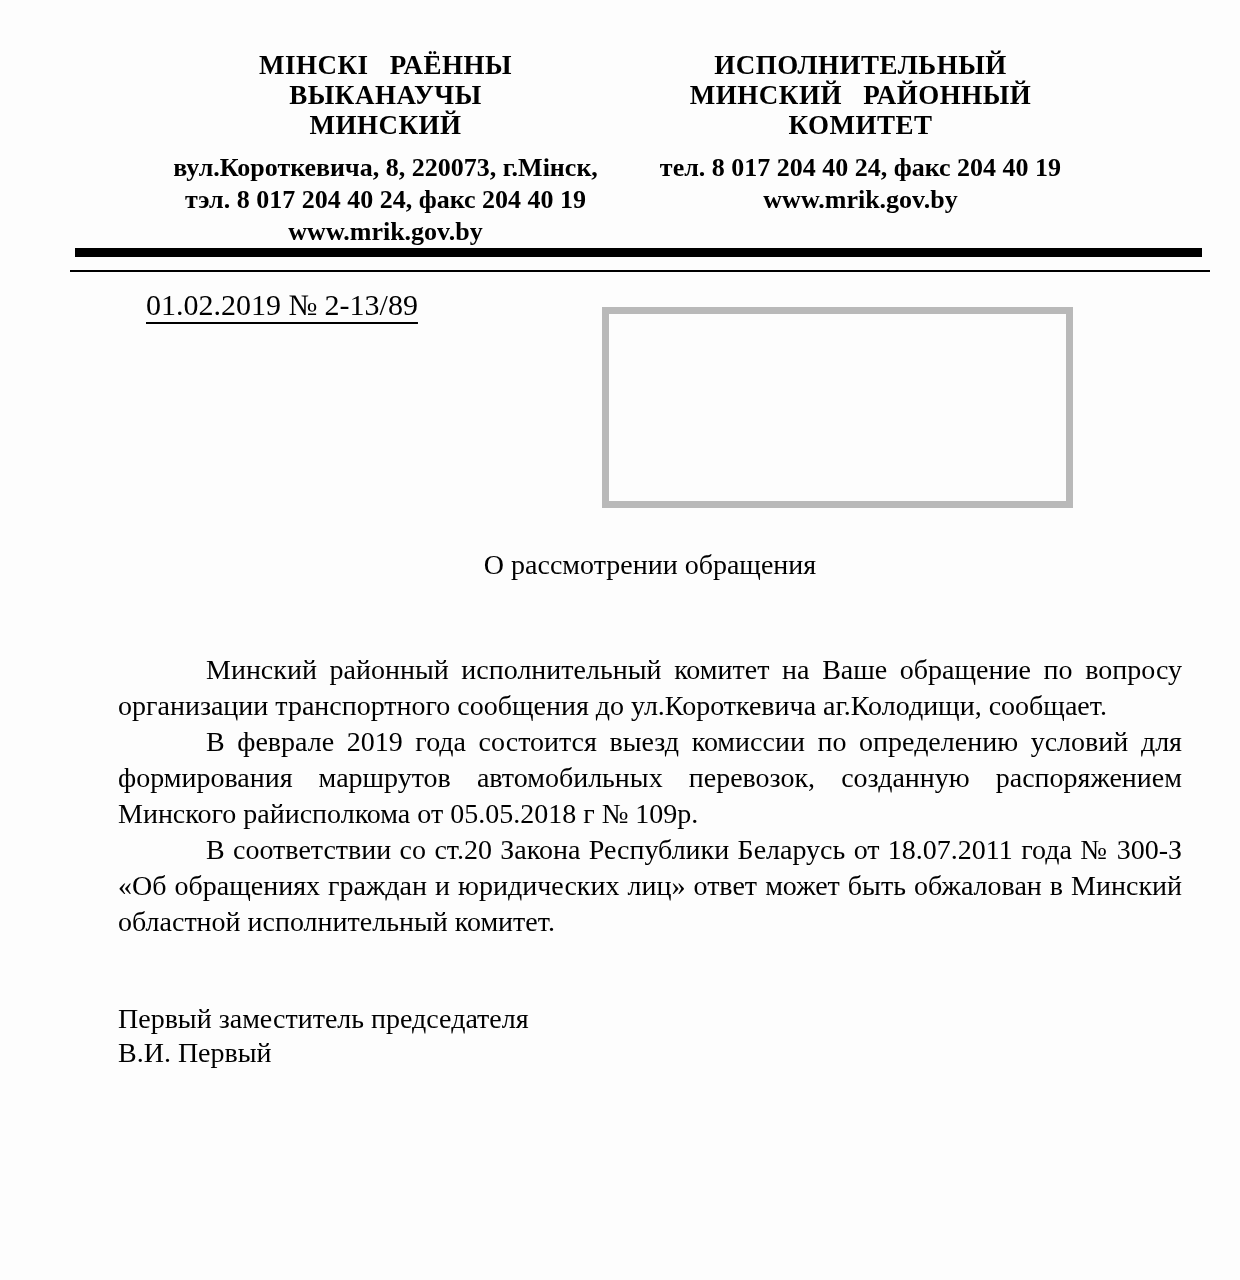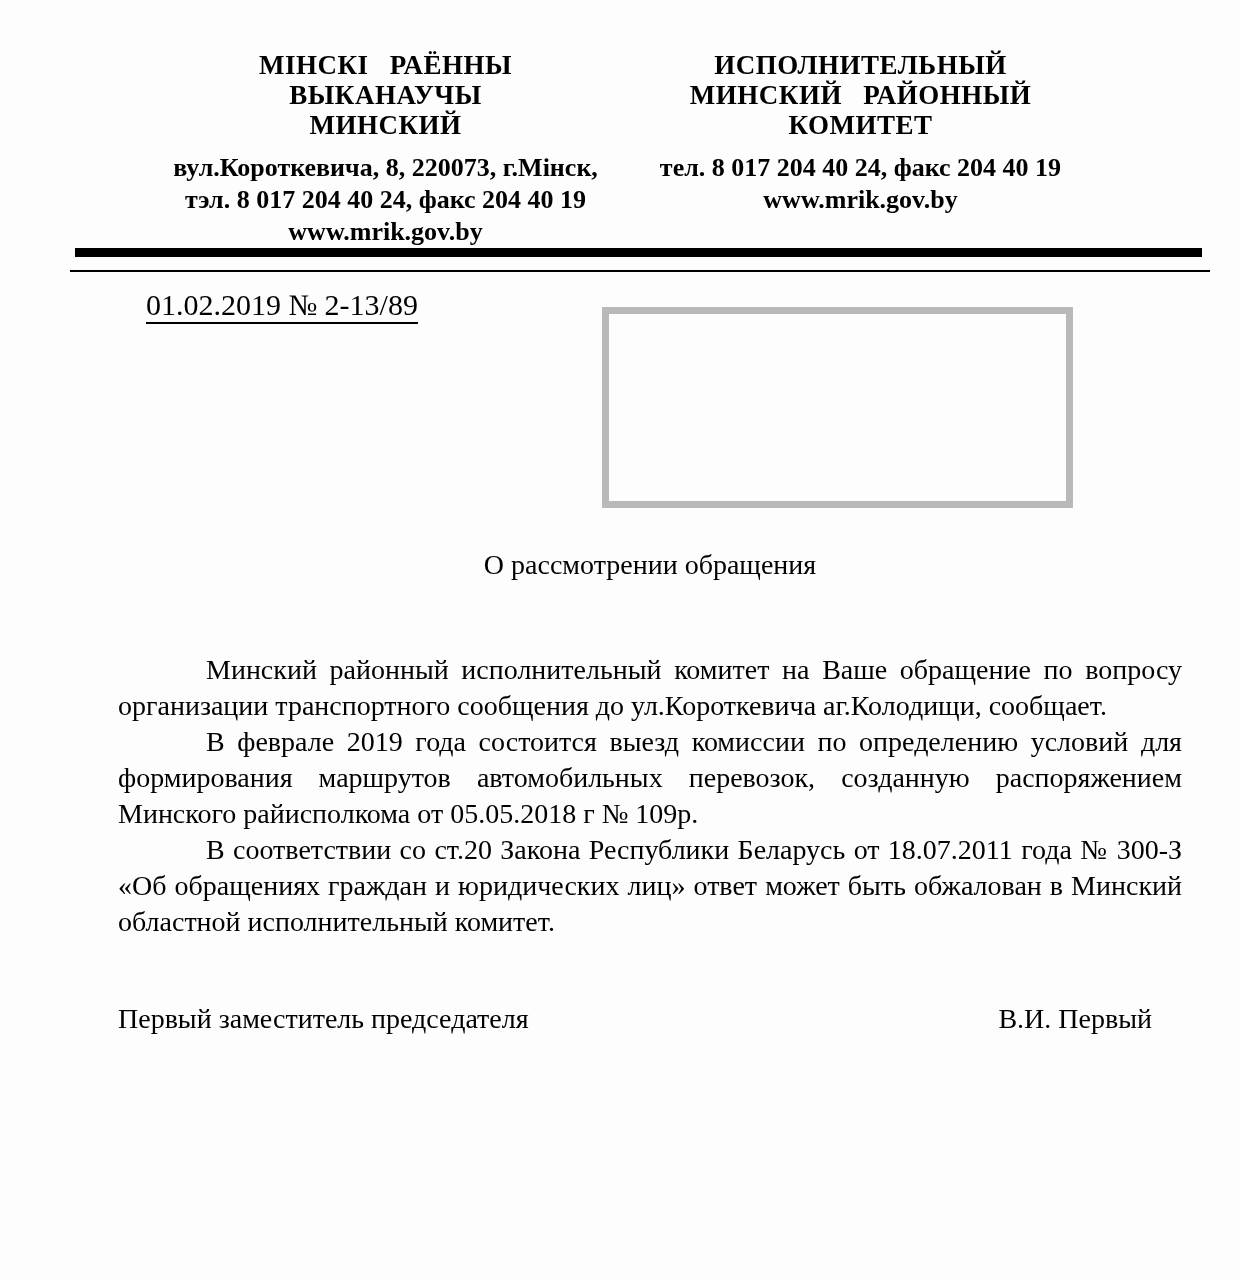--- a/index.html
+++ b/index.html
@@ -104,20 +104,21 @@
   }
 
   
   .signature-row {
     display: flex;
     justify-content: space-between;
     align-items: baseline;
     margin: 62px 88px 0 118px;
     font-size: 28px;
     line-height: 34px;
+    flex-direction: column;
   }
 </style>
 </head>
 <body>
 
 <div class="page">
 
   <header class="letterhead">
     <div class="letterhead-col left">
       <div class="org-name">

